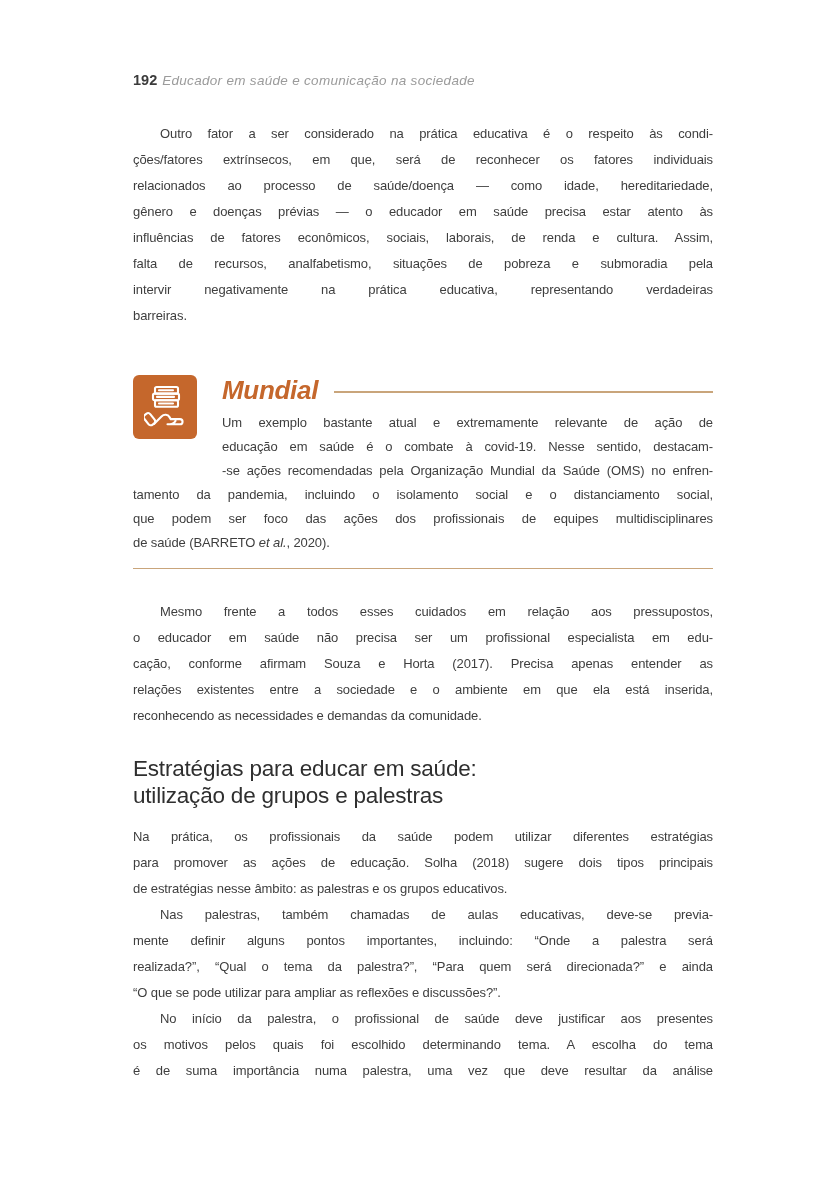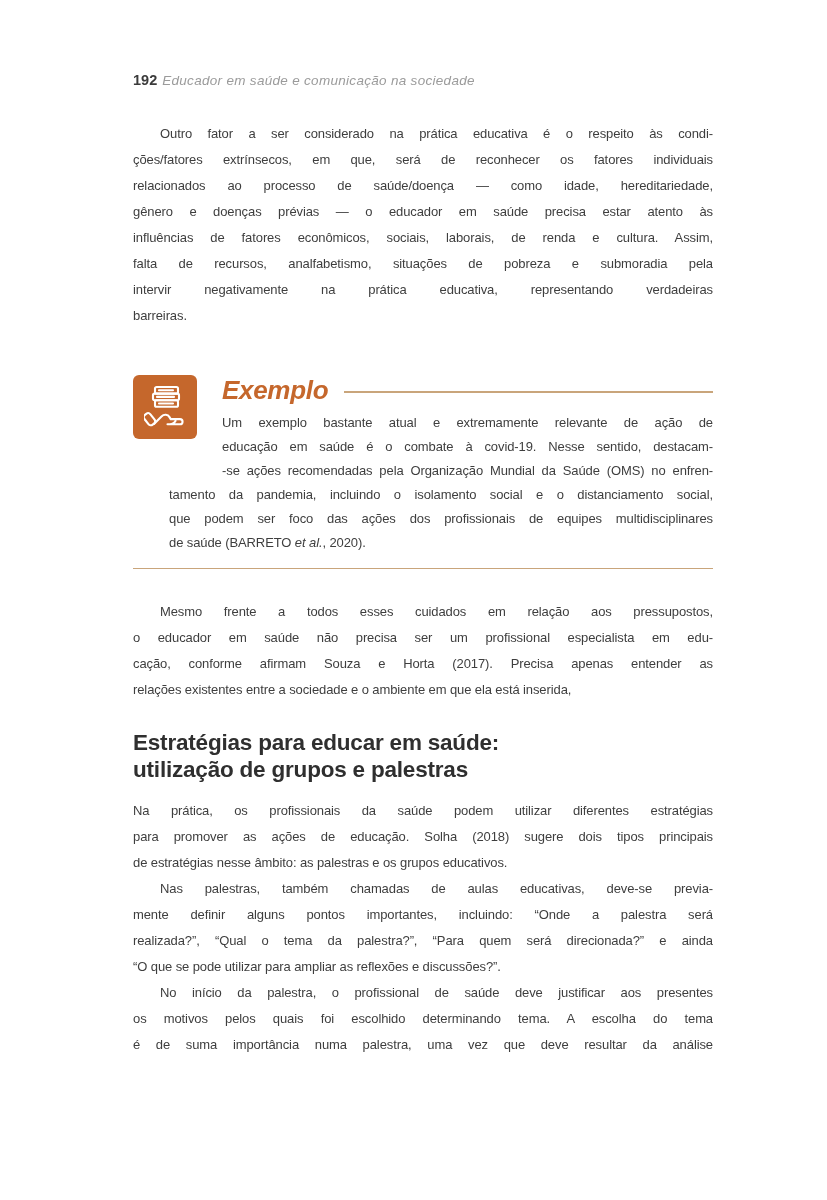--- a/index.html
+++ b/index.html
@@ -48,21 +48,21 @@
   .tline { min-height: 26px; }
   .jpara .tline {
     text-align: justify;
     text-align-last: justify;
   }
   .jpara.end-left .tline:last-child { text-align-last: left; }
   .indent .tline:first-child { text-indent: 27px; }
 
   
   .example-box { margin-top: 46px; }
-  .example-box .tline, .example-last-line { line-height: 24px; min-height: 24px; padding-left: 36px; }
+  .example-box .tline, .example-last-line { line-height: 24px; min-height: 24px; }
   .example-icon {
     float: left;
     width: 64px;
     height: 64px;
     margin: 0 25px 26px 0;
     background: #c5672c;
     border-radius: 6px;
     display: flex;
     align-items: center;
     justify-content: center;
@@ -96,21 +96,21 @@
     height: 1px;
     background: #c9a57b;
     margin-top: 13px;
   }
 
   
   .section-heading {
     margin-top: 26px;
     margin-bottom: 15px;
     font-size: 22.5px;
-    font-weight: bold;
+    font-weight: normal;
     color: #2f2f2f;
     letter-spacing: -0.2px;
   }
   .section-heading .tline {
     min-height: 27px;
     line-height: 27px;
     text-align: left;
     text-align-last: auto;
   }
 
@@ -147,39 +147,40 @@
             <rect x="9" y="8.6" width="26" height="6.6" rx="1.6"></rect>
             <line x1="13" y1="11.9" x2="30" y2="11.9"></line>
             <rect x="11" y="15.2" width="23" height="6.6" rx="1.6"></rect>
             <line x1="15" y1="18.5" x2="29" y2="18.5"></line>
             <rect x="1.6" y="28" width="7.6" height="12.5" rx="3" transform="rotate(-38 5.4 34.2)"></rect>
             <path d="M10 39 l7.5 -7.5 c2.6 -2.6 6.4 -2.1 8 0.6 l1.2 2 h9.3 c3.4 0 3.4 5.2 0 5.2 h-12.5 c4.2 0 6.8 -1.2 8 -3.4"></path>
           </g>
         </svg>
       </div>
       <div class="example-header">
-        <span class="example-title">Exemplo</span>
+        <span class="example-title">Mundial</span>
         <div class="example-title-rule"></div>
       </div>
       <div class="body-text jpara">
           <div class="tline">Um exemplo bastante atual e extremamente relevante de ação de</div>
           <div class="tline">educação em saúde é o combate à covid-19. Nesse sentido, destacam-</div>
           <div class="tline">-se ações recomendadas pela Organização Mundial da Saúde (OMS) no enfren-</div>
           <div class="tline">tamento da pandemia, incluindo o isolamento social e o distanciamento social,</div>
           <div class="tline">que podem ser foco das ações dos profissionais de equipes multidisciplinares</div>
         </div>
       <div class="body-text example-last-line"><span>de saúde (BARRETO </span><span class="it">et al.</span><span>, 2020).</span></div>
       <div class="example-bottom-rule"></div>
     </div>
 
     <div class="body-text jpara end-left indent para-after-box">
         <div class="tline">Mesmo frente a todos esses cuidados em relação aos pressupostos,</div>
         <div class="tline">o educador em saúde não precisa ser um profissional especialista em edu-</div>
         <div class="tline">cação, conforme afirmam Souza e Horta (2017). Precisa apenas entender as</div>
         <div class="tline">relações existentes entre a sociedade e o ambiente em que ela está inserida,</div>
+        <div class="tline">reconhecendo as necessidades e demandas da comunidade.</div>
       </div>
 
     <div class="section-heading">
         <div class="tline">Estratégias para educar em saúde:</div>
         <div class="tline">utilização de grupos e palestras</div>
       </div>
 
     <div class="body-text jpara end-left">
         <div class="tline">Na prática, os profissionais da saúde podem utilizar diferentes estratégias</div>
         <div class="tline">para promover as ações de educação. Solha (2018) sugere dois tipos principais</div>

